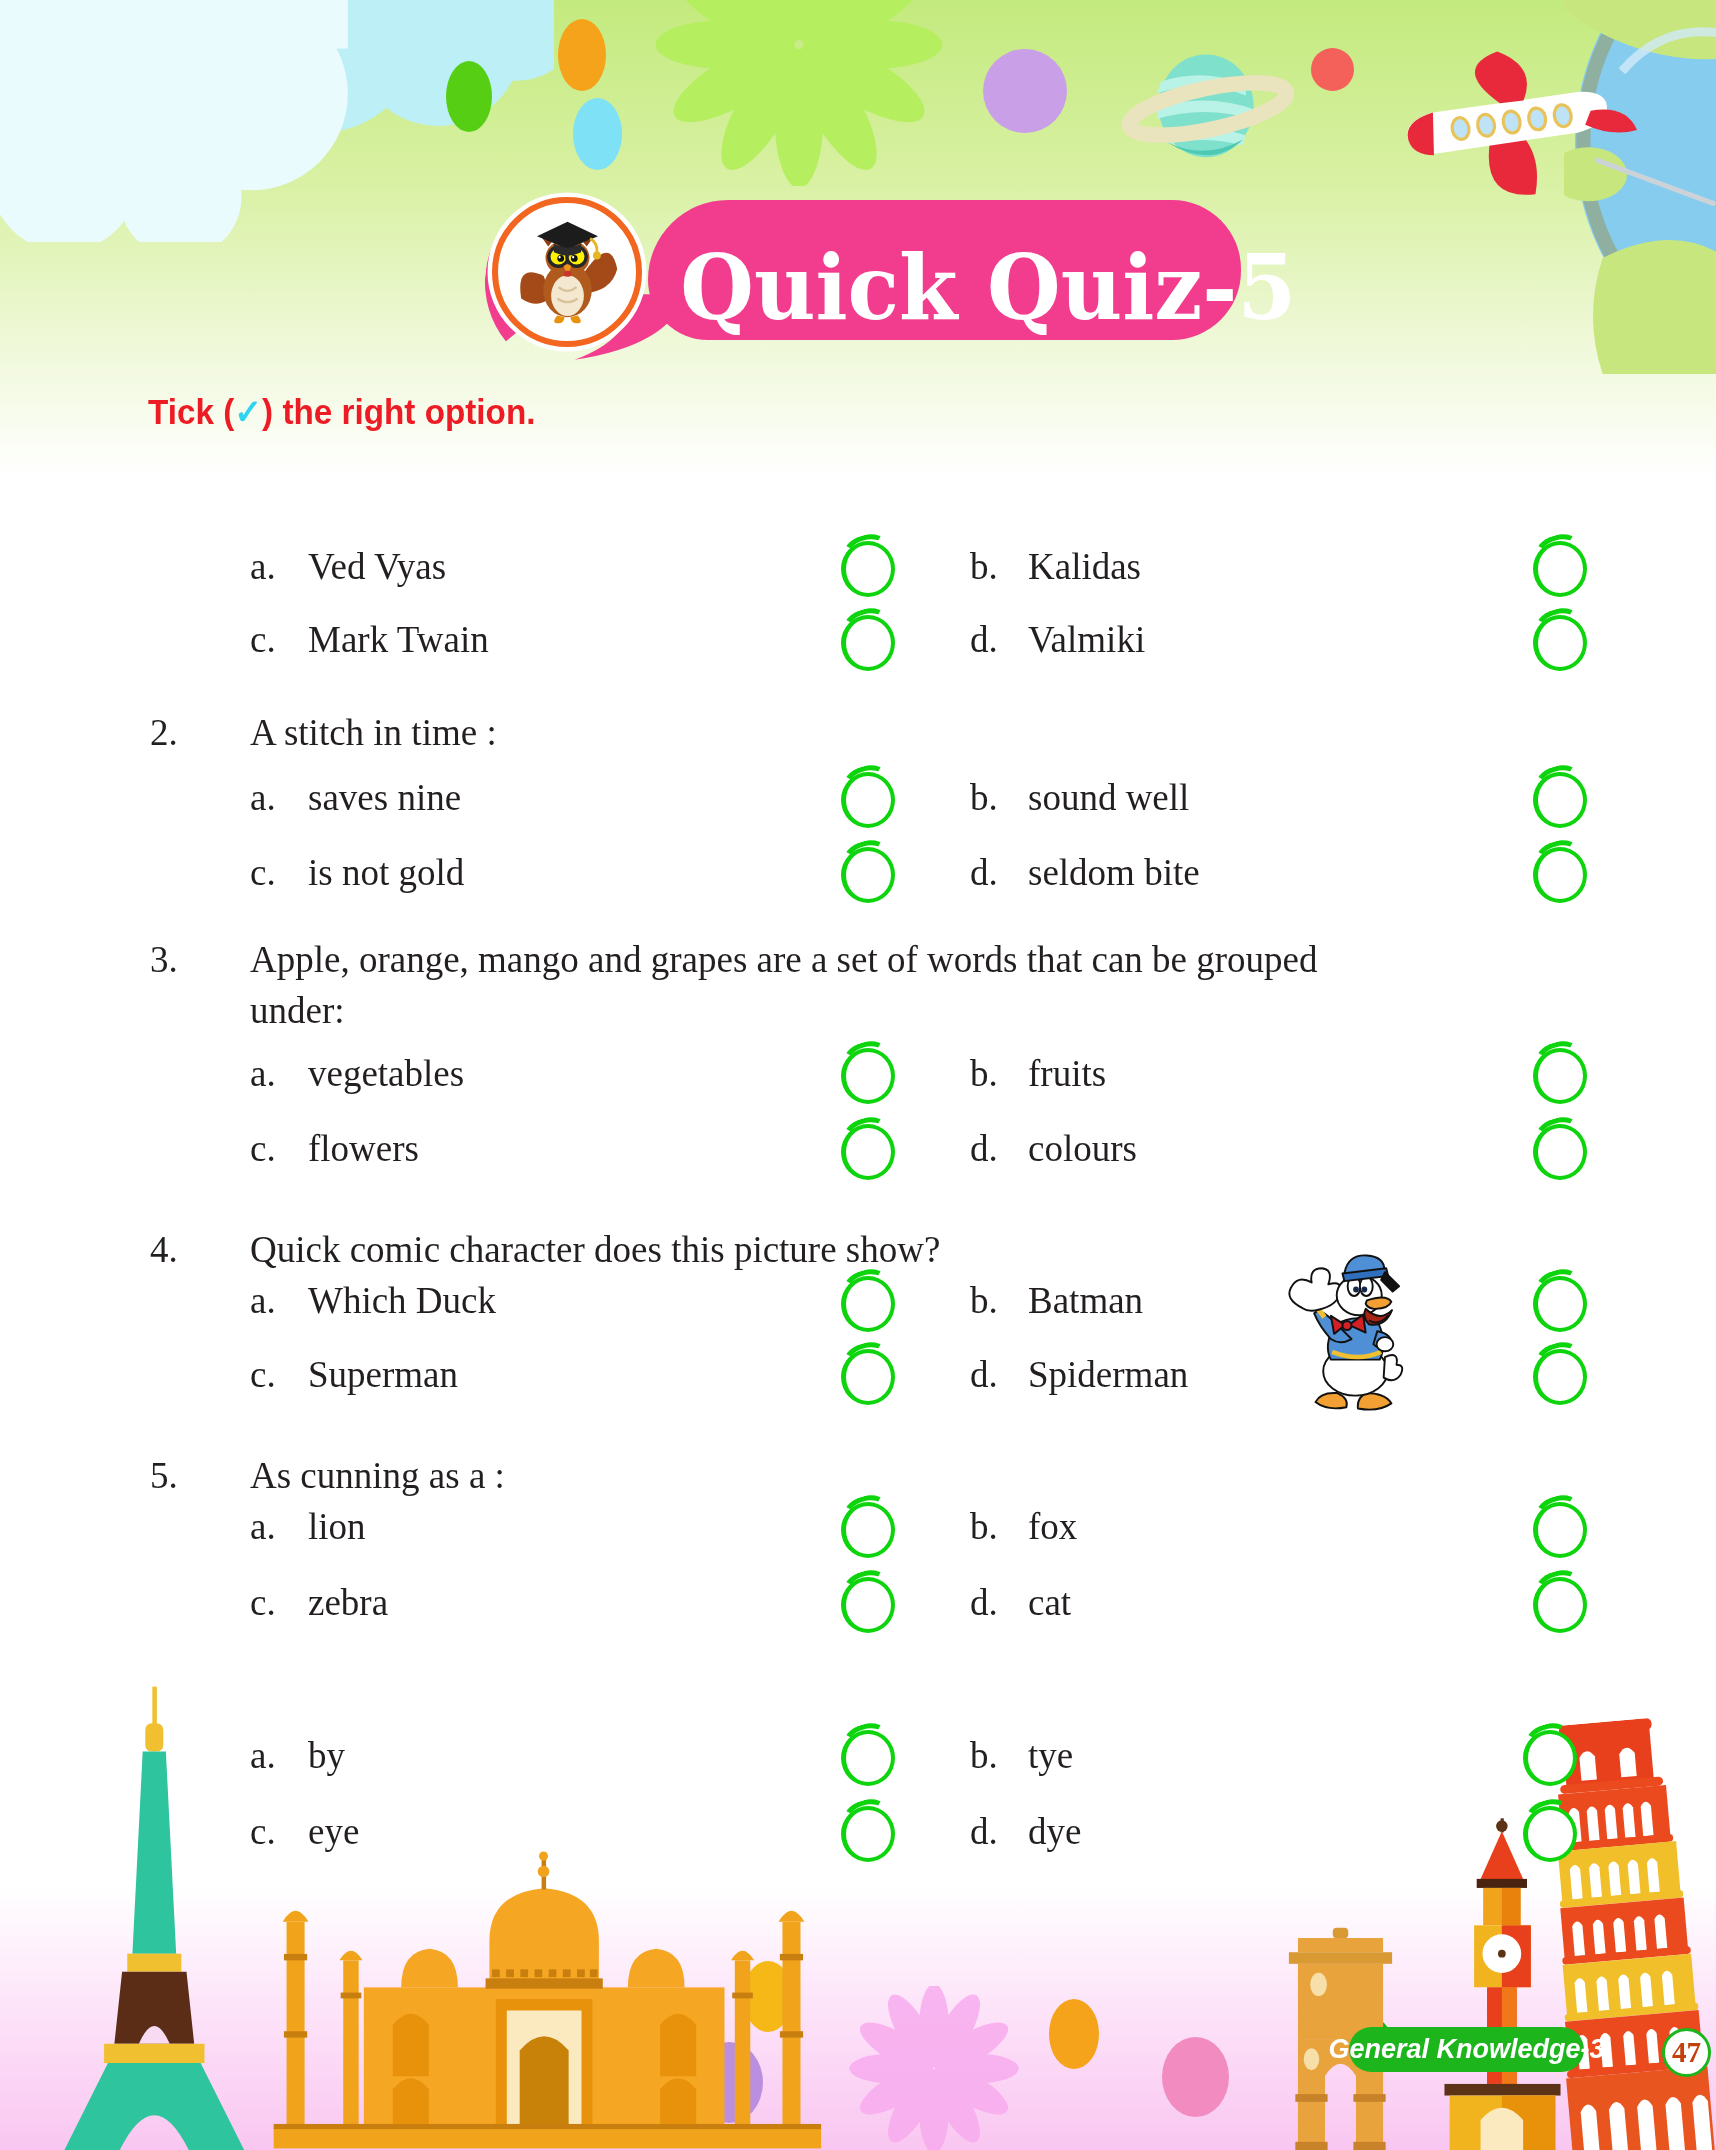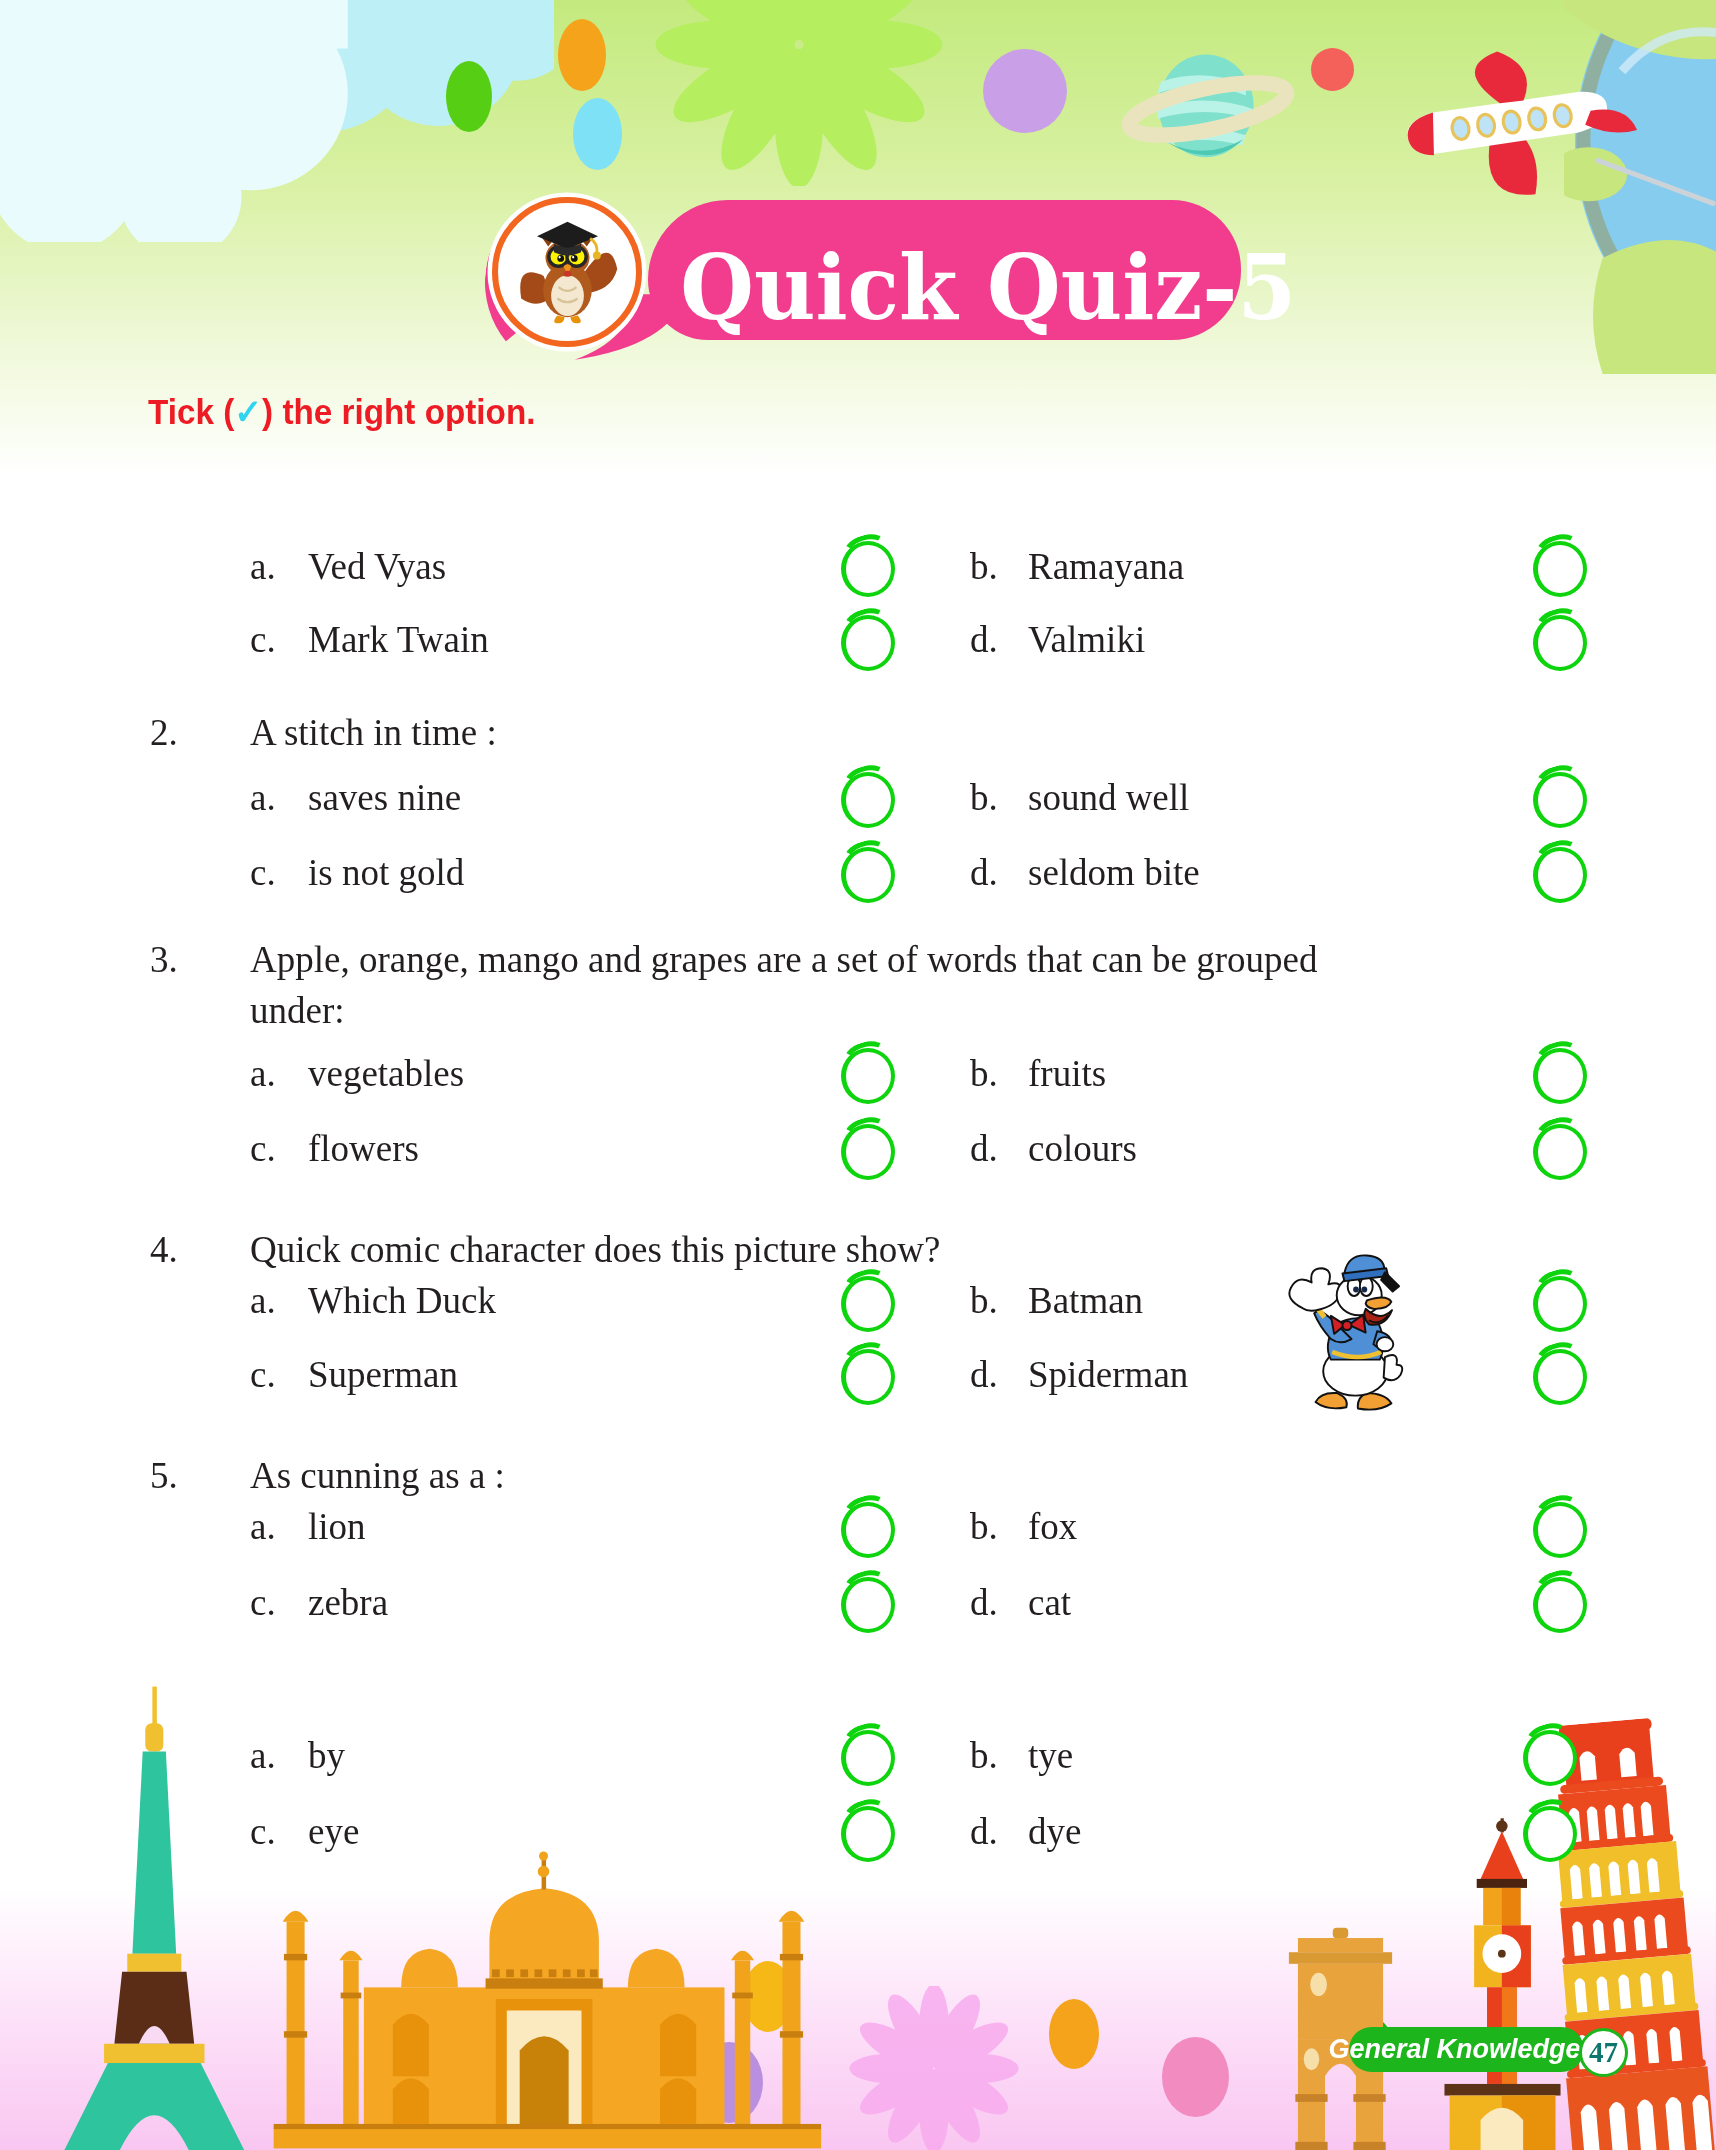--- a/index.html
+++ b/index.html
@@ -44,24 +44,24 @@
                  transform:rotate(-16deg); }
 
   
   .dot { border-radius:50%; z-index:2; }
 
   
   .pill { left:1349px; top:2027px; width:235px; height:45px; background:#1CB51C; border-radius:22.6px;
           z-index:12; display:flex; align-items:center; justify-content:center; }
   .pill-text { font-family:"Liberation Sans", sans-serif; font-style:italic; font-weight:bold;
                font-size:27px; color:#ffffff; white-space:nowrap; }
-  .page-badge { left:1579px; top:2028px; width:43px; height:43px; background:#ffffff;
+  .page-badge { left:1662px; top:2028px; width:43px; height:43px; background:#ffffff;
                 border:3.9px solid #1CB51C; border-radius:50%; z-index:13;
                 display:flex; align-items:center; justify-content:center;
-                font-weight:bold; font-size:29px; color:#0f766e; }
+                font-weight:bold; font-size:29px; color:#c2410c; }
   svg { display:block; }
 </style>
 </head>
 <body>
 
 <div class="page">
 
   <div class="abs bg-top"></div>
   <div class="abs bg-bottom"></div>
 
@@ -215,21 +215,21 @@
   <div class="abs q opt" style="left:250px;top:539px">
       <span class="opt-letter">a.</span>
       <span>Ved Vyas</span>
     </div>
   <div class="abs tickc" style="left:840px;top:536px">
       <span class="ring"></span>
       <span class="tail"></span>
     </div>
   <div class="abs q opt" style="left:970px;top:539px">
       <span class="opt-letter">b.</span>
-      <span>Ramayana</span>
+      <span>Kalidas</span>
     </div>
   <div class="abs tickc" style="left:1532px;top:536px">
       <span class="ring"></span>
       <span class="tail"></span>
     </div>
   <div class="abs q opt" style="left:250px;top:612px">
       <span class="opt-letter">c.</span>
       <span>Mark Twain</span>
     </div>
   <div class="abs tickc" style="left:840px;top:610px">

